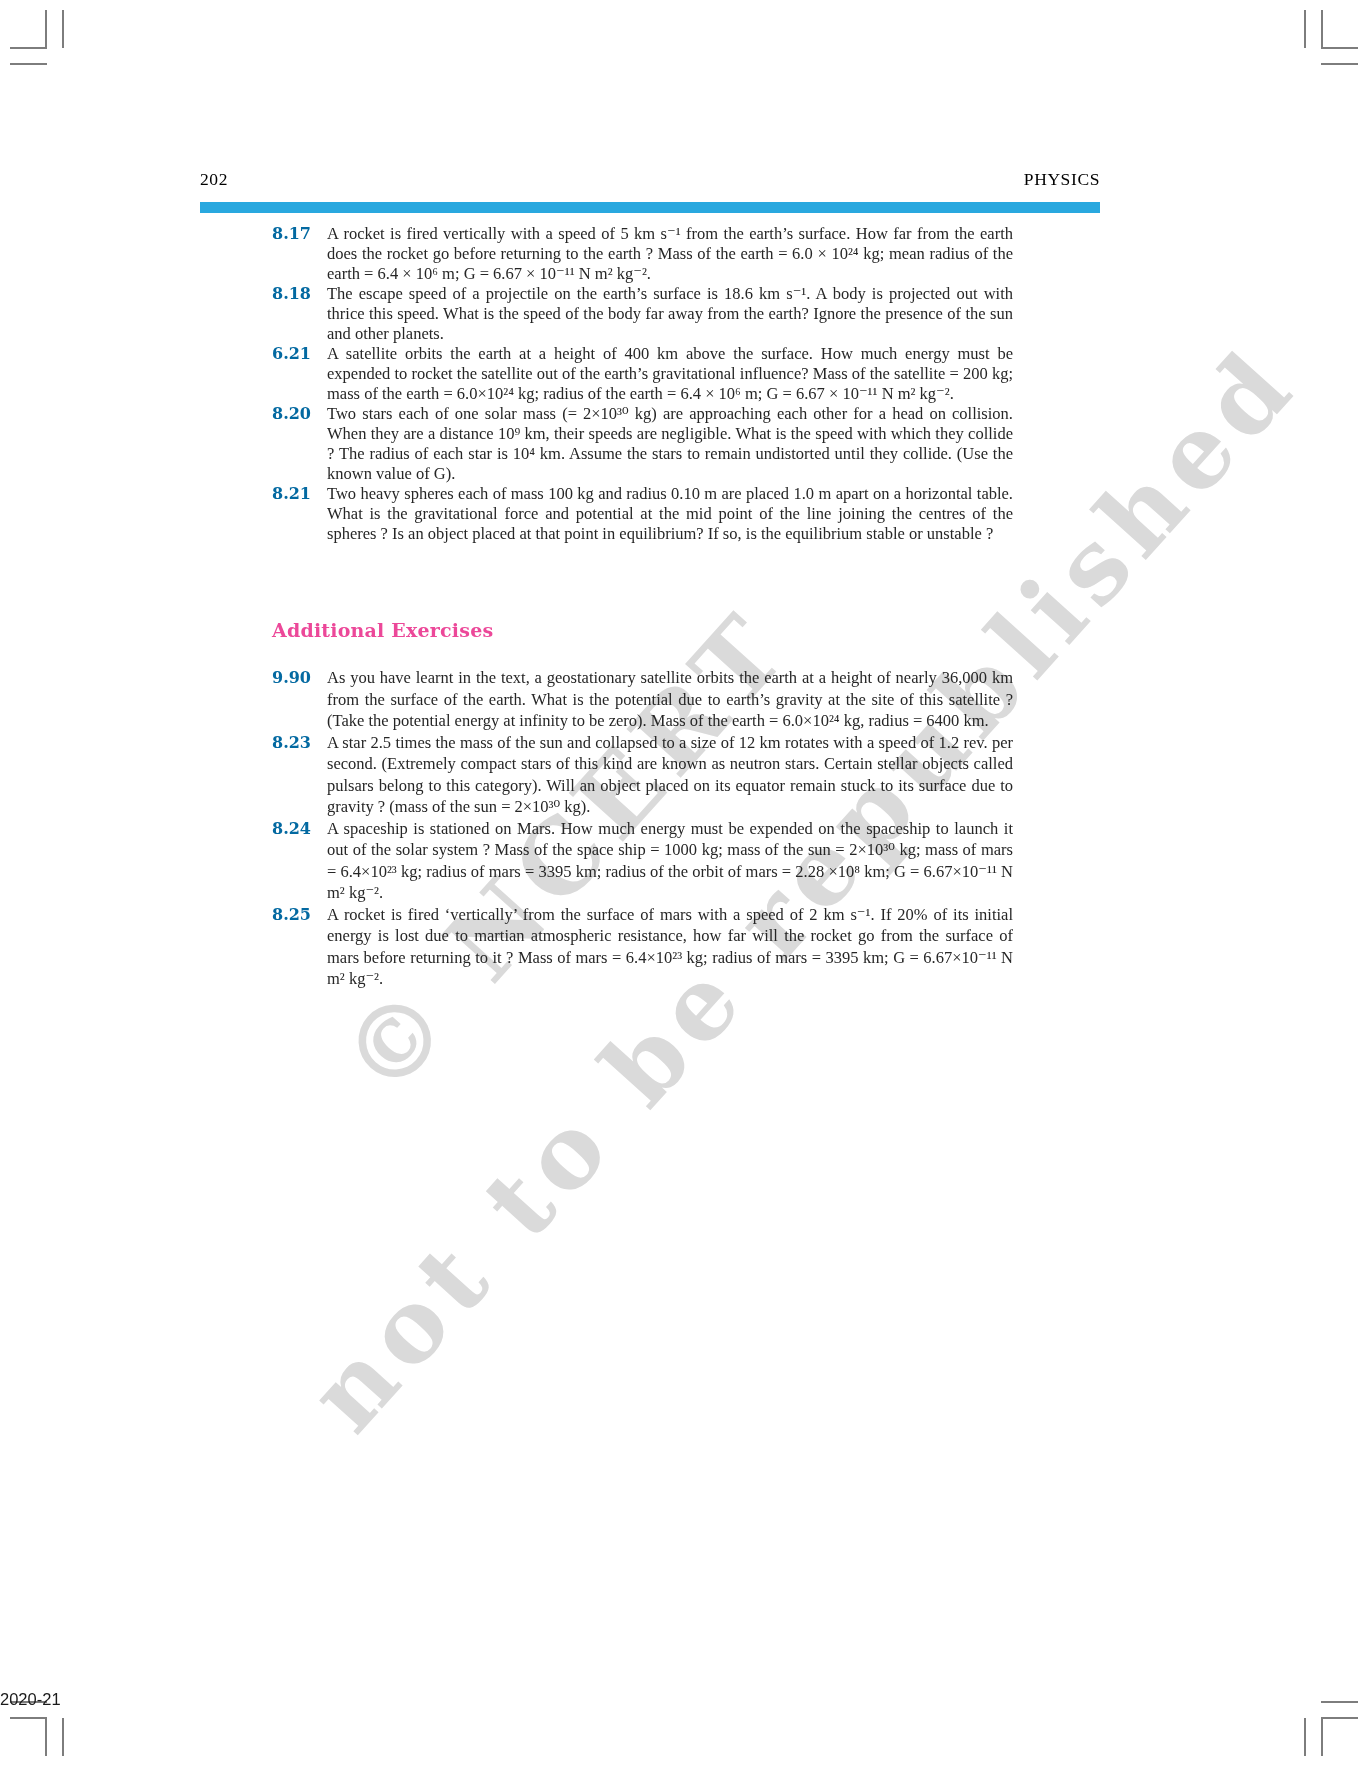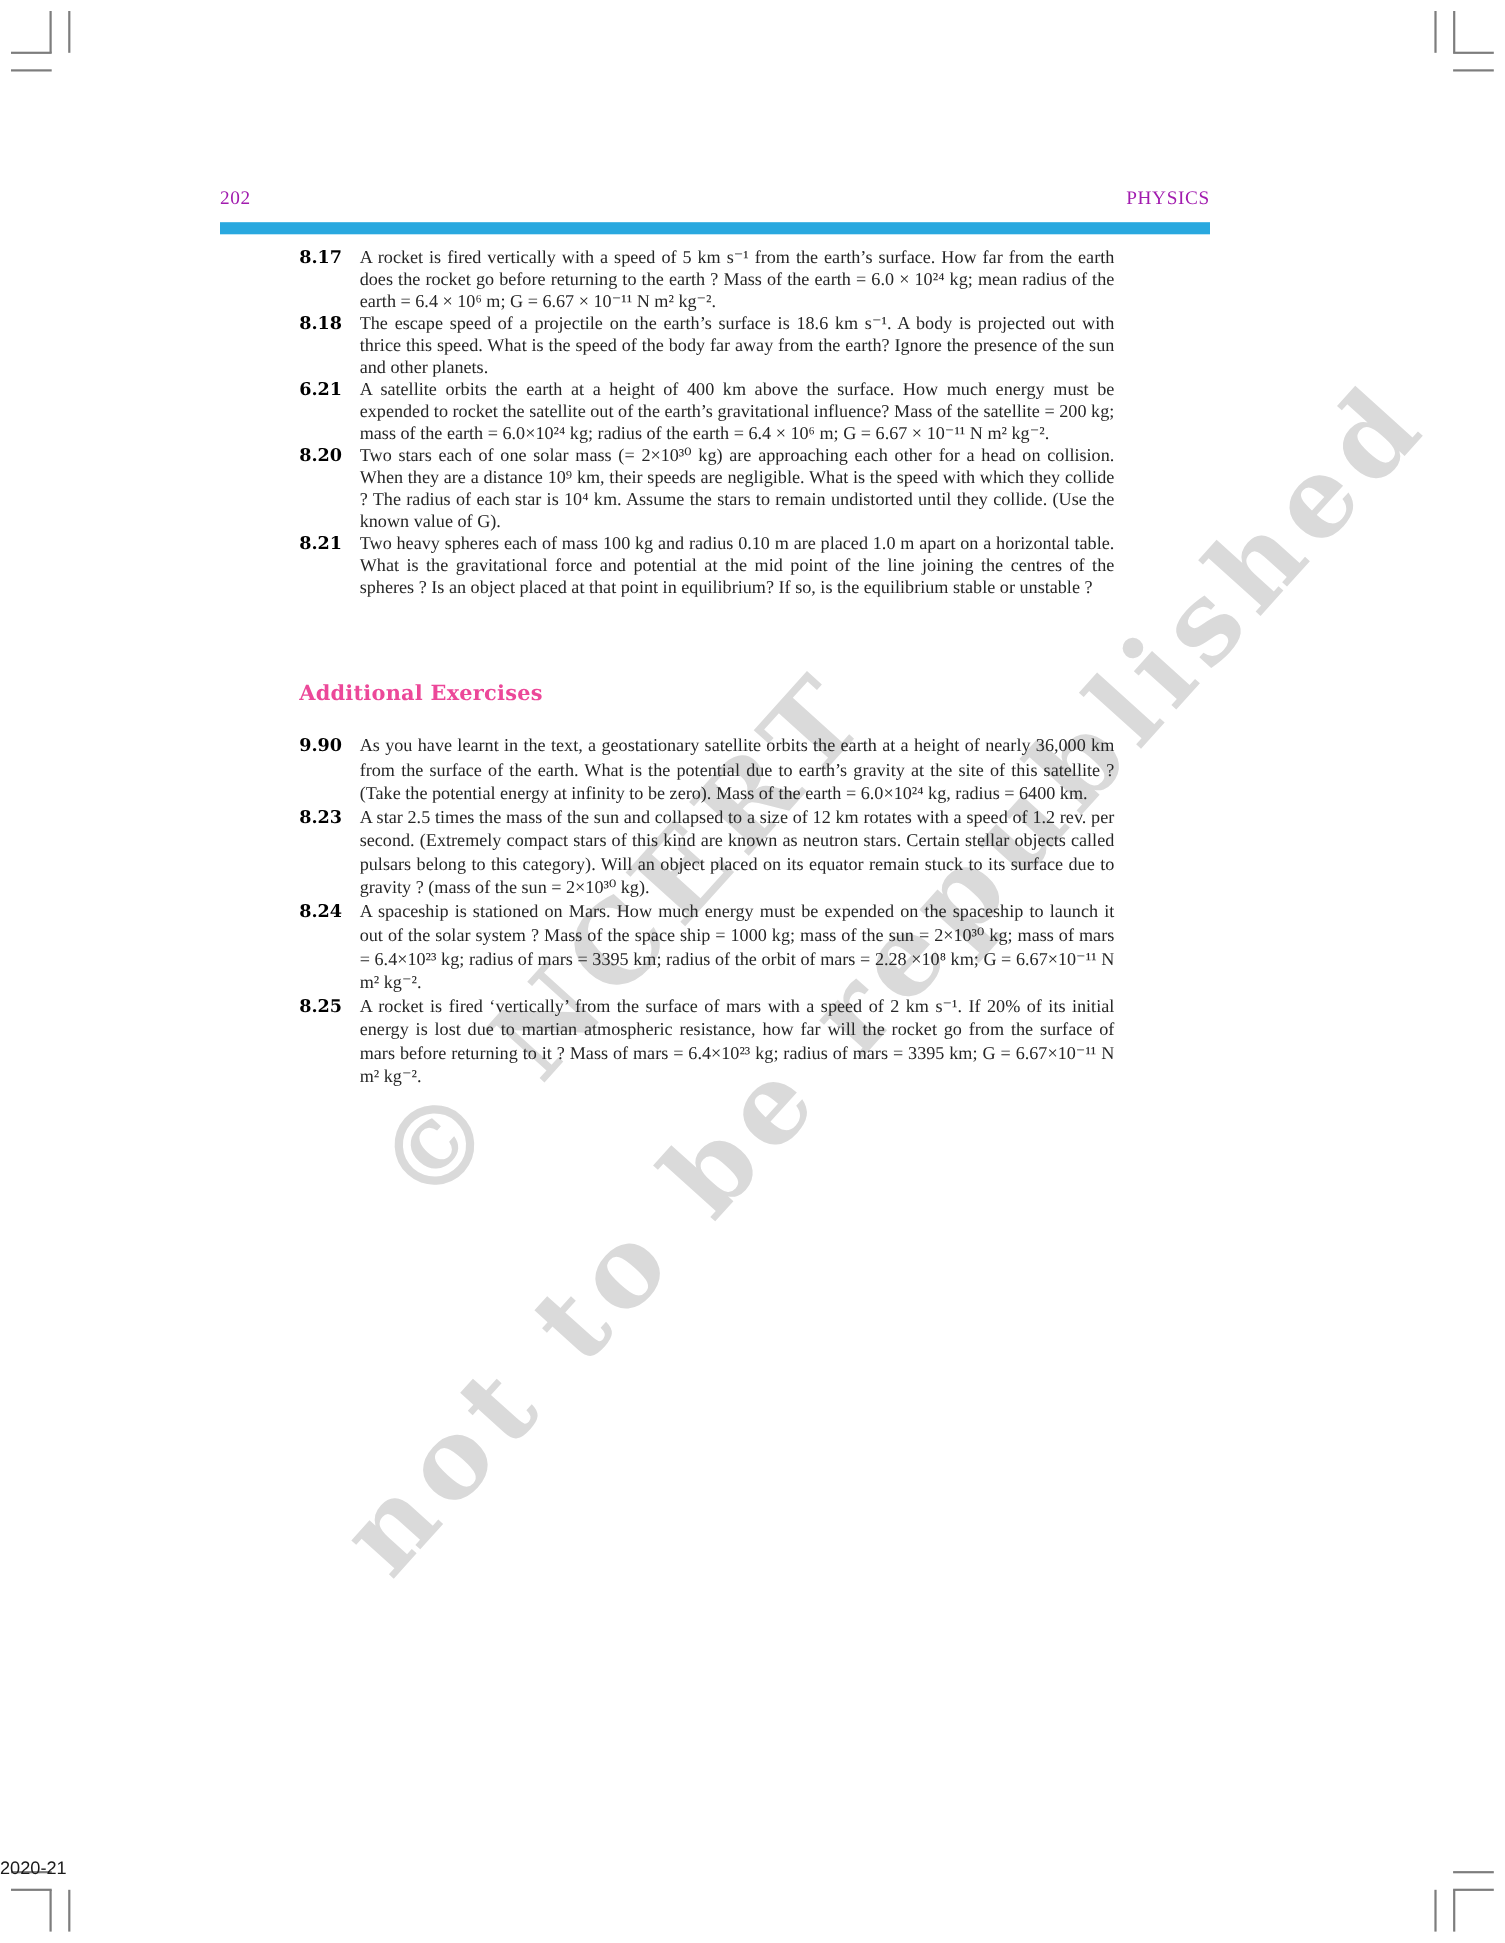--- a/index.html
+++ b/index.html
@@ -28,40 +28,40 @@
     line-height:200px;
     text-align:center;
     white-space:nowrap;
     user-select:none;
     z-index:0;
   }
   
   .header-row{
     position:absolute;left:200px;top:169px;width:900px;
     display:flex;justify-content:space-between;align-items:flex-end;
-    color:#a21caf;font-size:17.5px;letter-spacing:0.6px;
+    color:#000000;font-size:17.5px;letter-spacing:0.6px;
     z-index:2;
   }
   .header-rule{
     position:absolute;left:200px;top:202px;width:900px;height:11px;
     background:#29a8df;z-index:2;
   }
   
   .content{
     position:absolute;left:272px;top:224px;width:741px;
     font-size:16.5px;line-height:20px;z-index:1;
   }
   .cont-line{
     margin:0 0 0 55px;
   }
   .problem{
     display:grid;grid-template-columns:55px 1fr;margin:0;
   }
   .problem-num{
-    font-weight:bold;color:#000000;
+    font-weight:bold;color:#0369a1;
     font-family:"DejaVu Serif",serif;font-size:16px;
   }
   .problem-text{
     text-align:justify;margin:0;
   }
   .section-heading{
     margin:74px 0 25px 0;
     font-family:"DejaVu Serif",serif;
     font-size:19px;line-height:24px;font-weight:bold;
     color:#ec4899;letter-spacing:0.2px;

